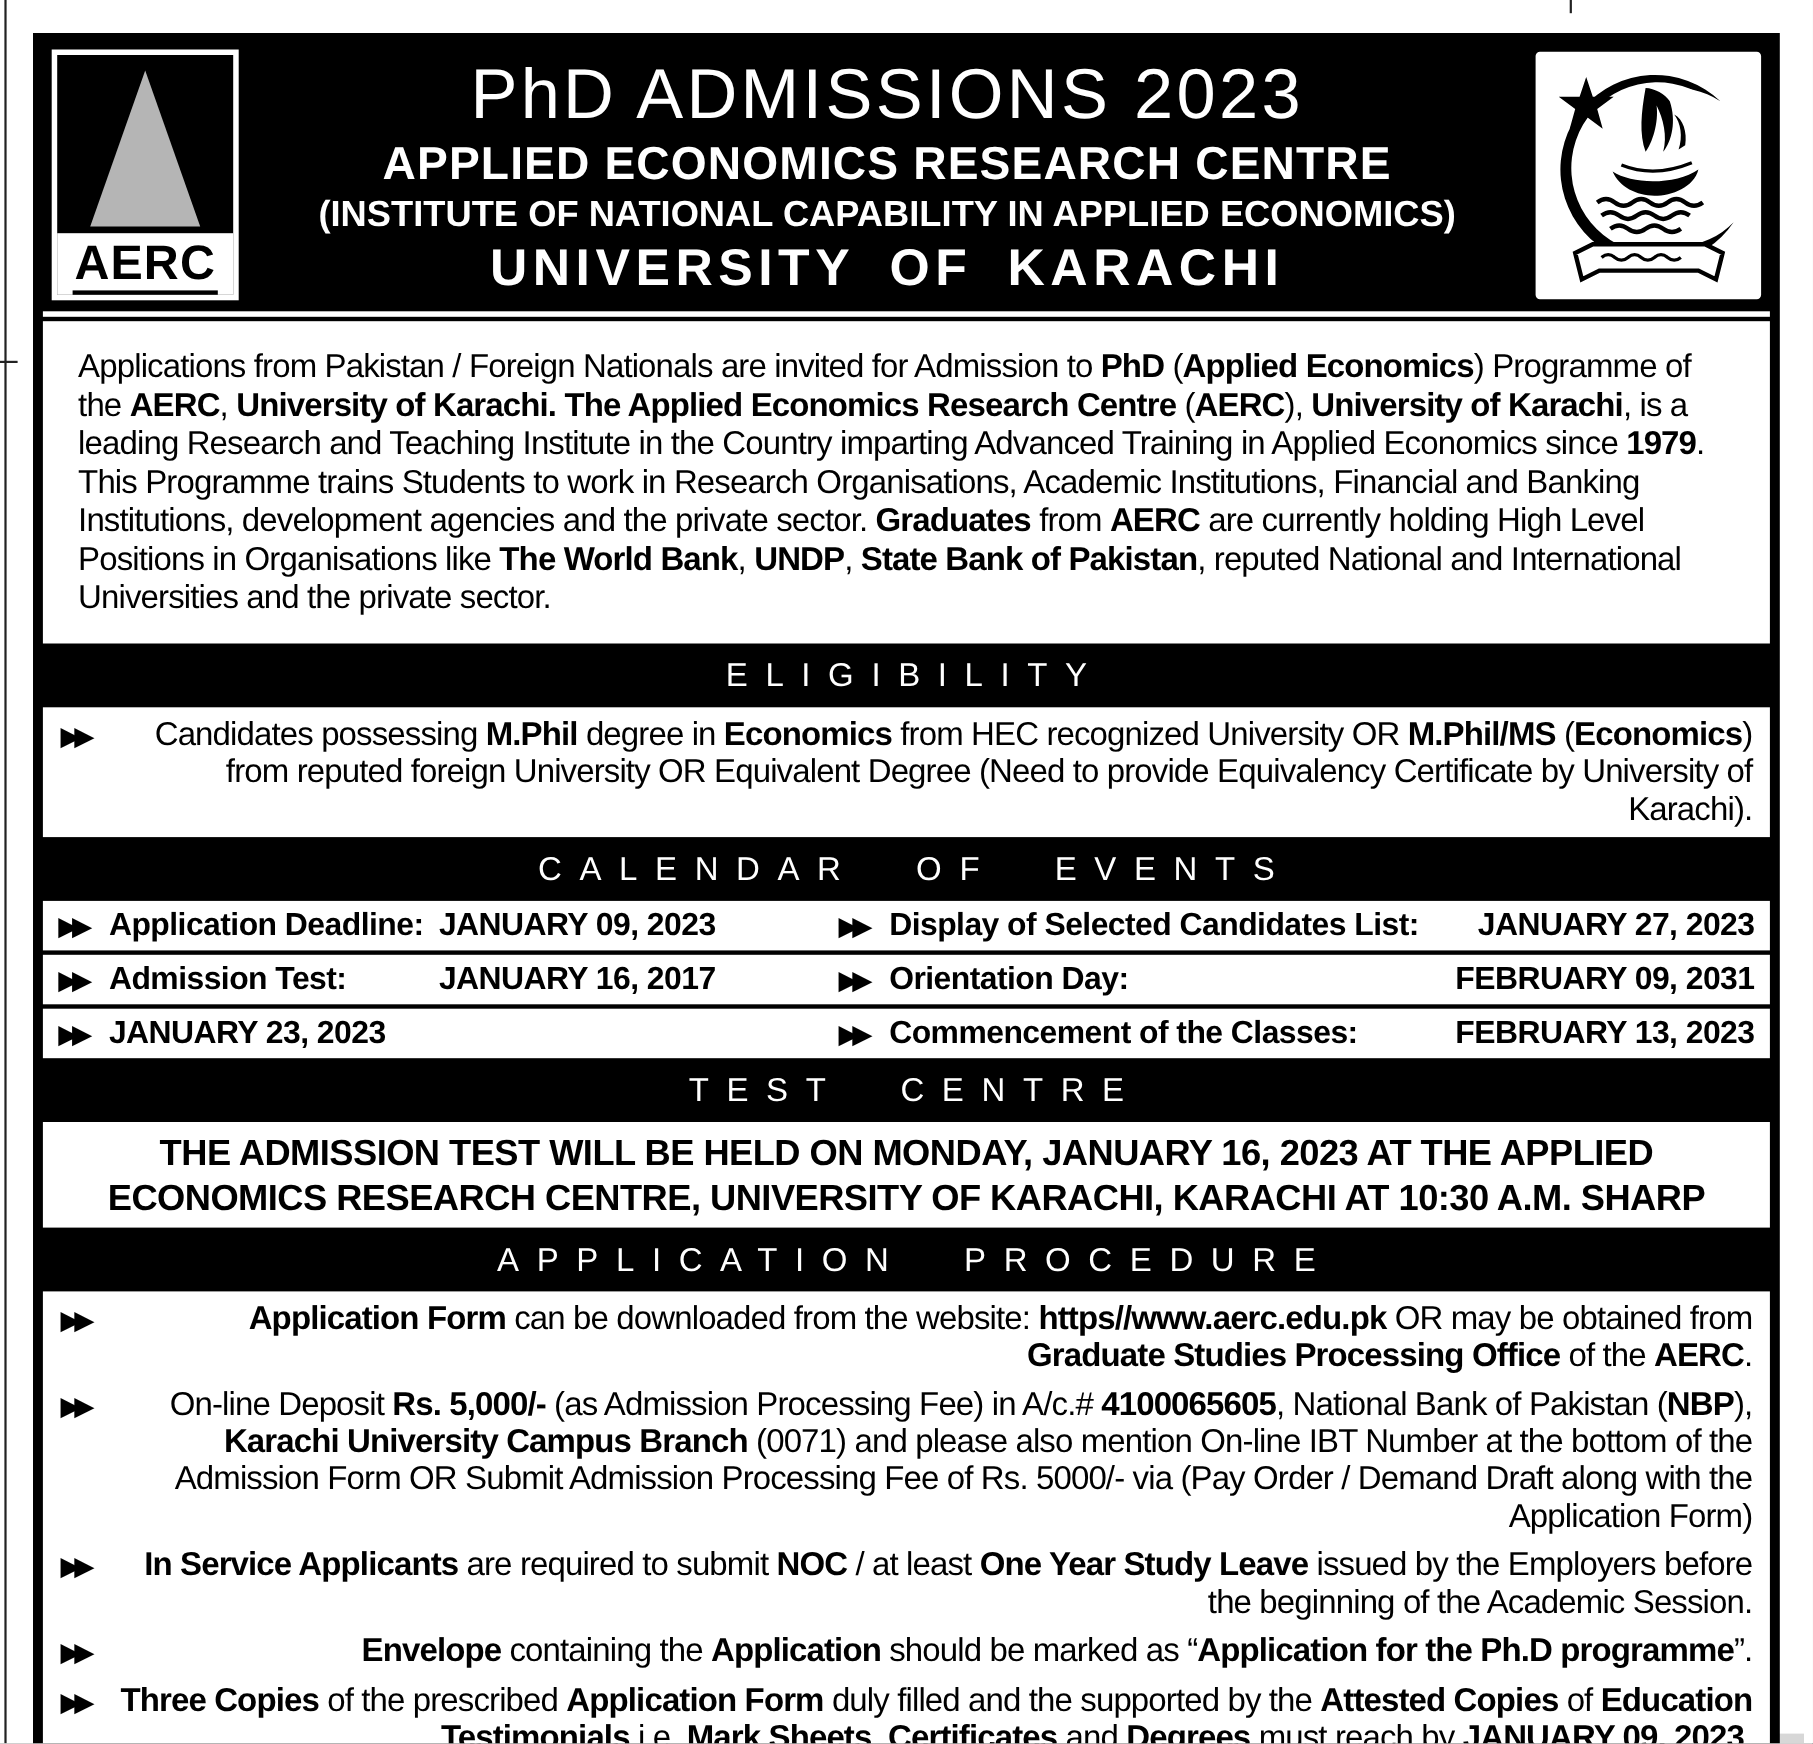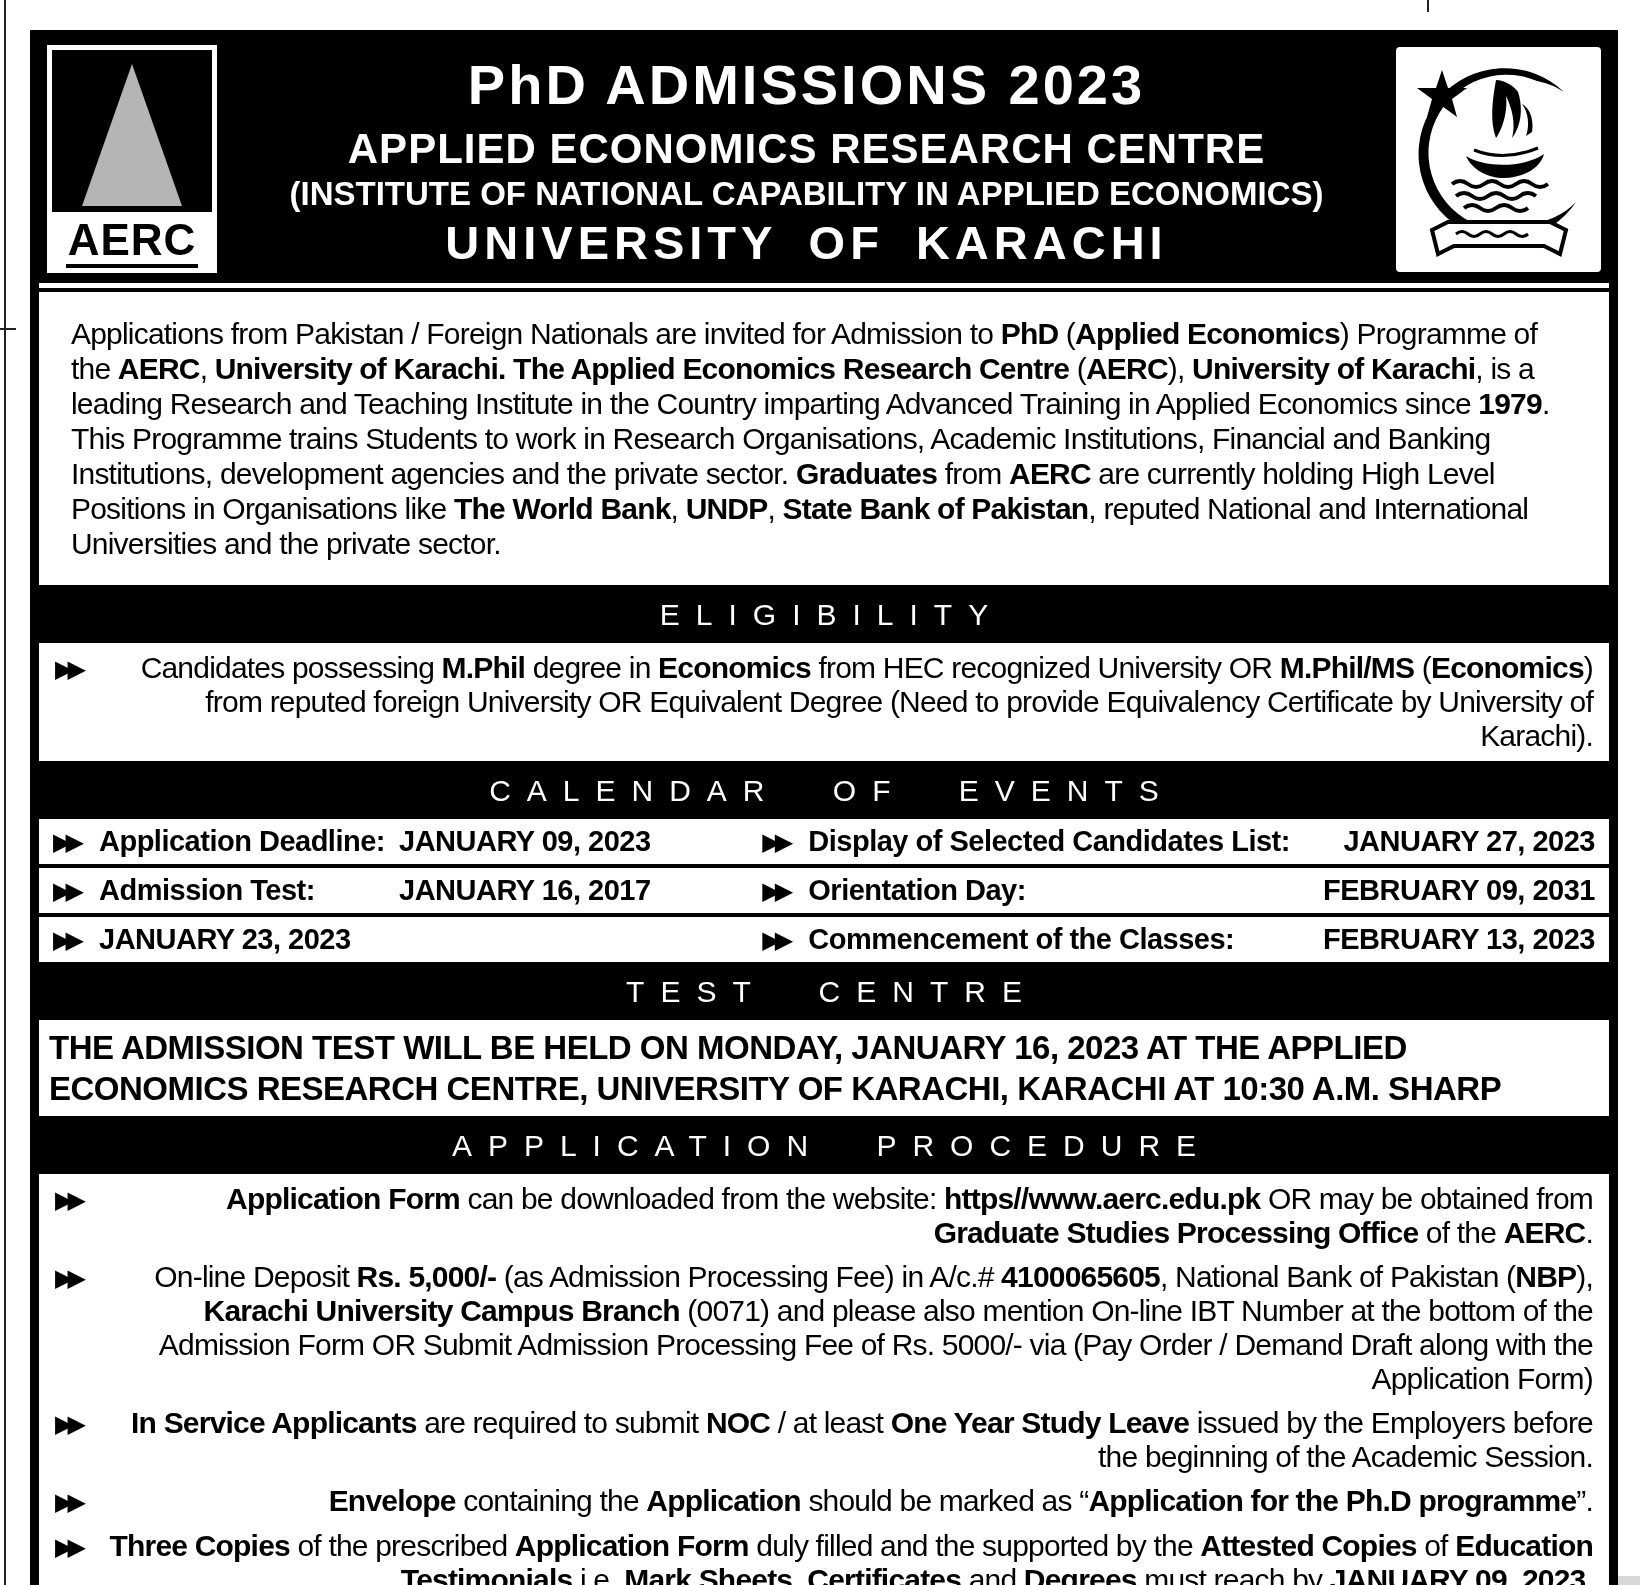--- a/index.html
+++ b/index.html
@@ -16,21 +16,21 @@
   
   .hdr{display:flex;align-items:center;background:#000;padding:6px 8px 10px 8px;}
   .aerc-logo{flex:0 0 160px;height:218px;border:5px solid #fff;background:#000;
              display:flex;flex-direction:column;align-items:center;justify-content:flex-end;}
   .tri{width:0;height:0;border-left:50px solid transparent;border-right:50px solid transparent;
        border-bottom:142px solid #b5b5b5;margin-bottom:6px;}
   .aerc-txt{background:#fff;color:#000;width:100%;text-align:center;font-weight:bold;
             font-size:44px;line-height:56px;letter-spacing:1px;}
   .aerc-txt span{border-bottom:4px solid #000;padding:0 2px;}
   .hdr-mid{flex:1;text-align:center;color:#fff;padding:0 10px;}
-  .t1{font-weight:bold;font-size:56px;line-height:78px;letter-spacing:3px;}
+  .t1{font-weight:normal;font-size:64px;line-height:78px;letter-spacing:3px;}
   .t2{font-weight:bold;font-size:42px;line-height:50px;letter-spacing:1px;}
   .t3{font-weight:bold;font-size:33px;line-height:40px;}
   .t4{font-weight:bold;font-size:47px;line-height:58px;letter-spacing:5px;word-spacing:14px;}
   .uok-box{flex:0 0 205px;height:225px;background:#fff;border-radius:4px;
            display:flex;align-items:center;justify-content:center;}
 
   .sep-white{height:5px;background:#fff;margin:0 0 4px 0;}
 
   .box{background:#fff;margin:4px 0;padding:8px 16px;}
   .intro p{margin:16px;font-size:30px;line-height:35px;letter-spacing:-0.8px;}
@@ -47,21 +47,21 @@
 
   .cal-row{display:flex;background:#fff;margin:4px 0;padding:5px 14px;font-weight:bold;
            font-size:29px;line-height:34px;letter-spacing:-0.5px;align-items:center;}
   .cal-left{flex:0 0 46%;display:flex;}
   .cal-left .lbl{width:300px;}
   .cal-right{flex:1;display:flex;}
   .cal-right .lbl{flex:1;}
   .cal-right .date{margin-left:auto;text-align:right;}
   .cal-row .bullet{flex:0 0 46px;font-weight:normal;}
 
-  .test{text-align:left;font-weight:bold;font-size:33px;line-height:41px;letter-spacing:-0.5px;padding:7px 10px;}
+  .test{text-align:center;font-weight:bold;font-size:33px;line-height:41px;letter-spacing:-0.5px;padding:7px 10px;}
 
   .gap6{height:2px;}
 
   .apply{font-family:"Liberation Serif","DejaVu Serif",serif;text-align:center;padding:10px 16px 8px 16px;}
 </style>
 </head>
 <body>
 
 <div class="page">
   <div class="col-rule"></div>

